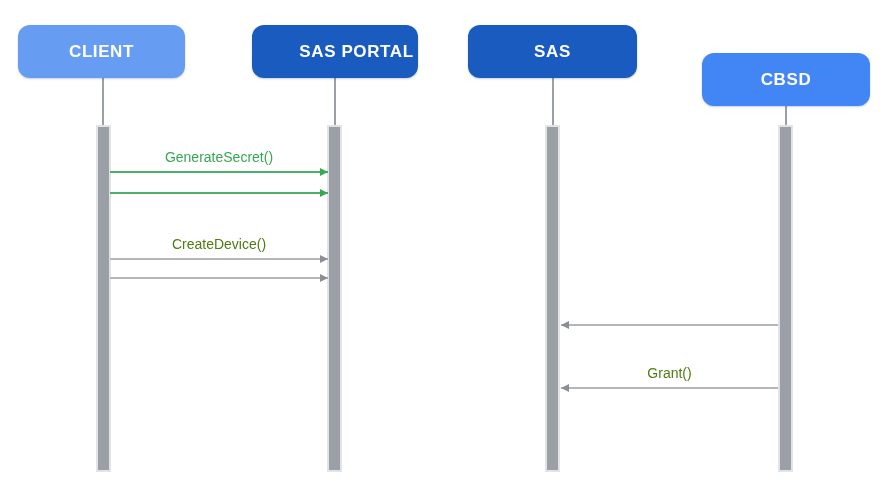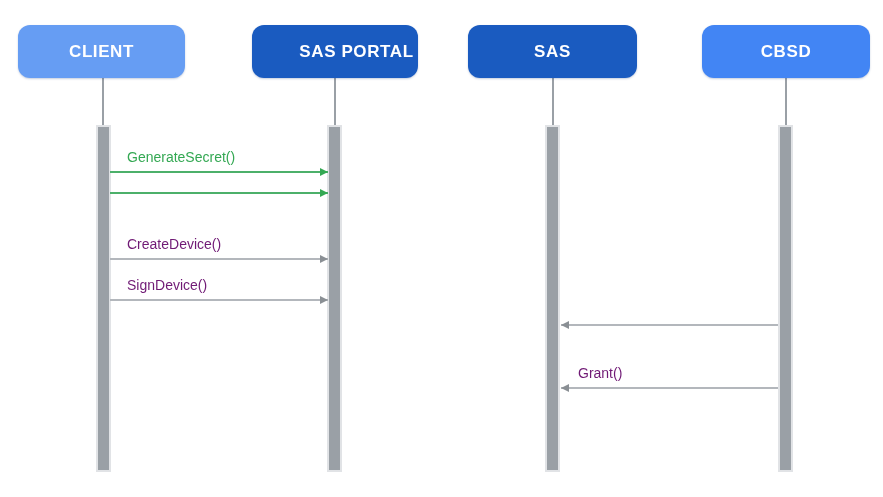--- a/index.html
+++ b/index.html
@@ -25,21 +25,21 @@
     justify-content: center;
     color: #ffffff;
     font-weight: bold;
     font-size: 17px;
     letter-spacing: 0.6px;
     box-shadow: 0 1px 2px rgba(26, 64, 128, 0.25);
   }
   .actor-client   { left: 18px;  width: 167px; background: #669DF3; }
   .actor-portal   { left: 252px; width: 166px; background: #1A5BC0; padding-left: 43px; }
   .actor-sas      { left: 468px; width: 169px; background: #1A5BC0; justify-content: center; }
-  .actor-cbsd     { left: 702px; width: 168px; background: #4285F4; }
+  .actor-cbsd     { left: 702px; width: 168px; background: #4285F4; margin-top: 28px; }
 
   
   .lifeline {
     position: absolute;
     top: 78px;
     width: 2px;
     height: 392px;           
     background: #9AA0A6;
   }
   .lifeline-client { left: 102px; }
@@ -58,43 +58,42 @@
   }
   .activation-client { left: 96px;  }
   .activation-portal { left: 327px; }
   .activation-sas    { left: 545px; }
   .activation-cbsd   { left: 778px; }
 
   
   .message { position: absolute; }
   .msg-label {
     display: block;
-    text-align: left;
+    text-align: center;
     font-size: 14px;
     line-height: 16px;
     margin-bottom: 6px;
     white-space: nowrap;
-    padding-left: 17px;
   }
   .msg-line { position: relative; height: 2px; }
   .arrowhead {
     position: absolute;
     width: 0; height: 0;
     top: -3px;
     border-top: 4px solid transparent;
     border-bottom: 4px solid transparent;
   }
   .arrowhead.right { right: 0; border-left-width: 8px; border-left-style: solid; }
   .arrowhead.left  { left: 0;  border-right-width: 8px; border-right-style: solid; }
 
   .msg-green .msg-label { color: #34A853; }
   .msg-green .msg-line  { background: #4CB06A; }
   .msg-green .arrowhead.right { border-left-color: #34A853; }
 
-  .msg-gray .msg-label { color: #701a75; }
+  .msg-gray .msg-label { color: #4d7c0f; }
   .msg-gray .msg-line  { background: #B3B7BC; }
   .msg-gray .arrowhead.right { border-left-color: #8A8F94; }
   .msg-gray .arrowhead.left  { border-right-color: #8A8F94; }
 
   
   .span-left  { left: 110px; width: 218px; }  
   .span-right { left: 561px; width: 217px; }  
 
   .msg-1 { top: 149px; }
   .msg-2 { top: 192px; }
@@ -146,21 +145,20 @@
   </div>
 
   <div class="message msg-gray span-left msg-3">
     <span class="msg-label">CreateDevice()</span>
     <div class="msg-line">
       <span class="arrowhead right"></span>
     </div>
   </div>
 
   <div class="message msg-gray span-left msg-4">
-    <span class="msg-label">SignDevice()</span>
     <div class="msg-line">
       <span class="arrowhead right"></span>
     </div>
   </div>
 
   <div class="message msg-gray span-right msg-5">
     <div class="msg-line">
       <span class="arrowhead left"></span>
     </div>
   </div>

